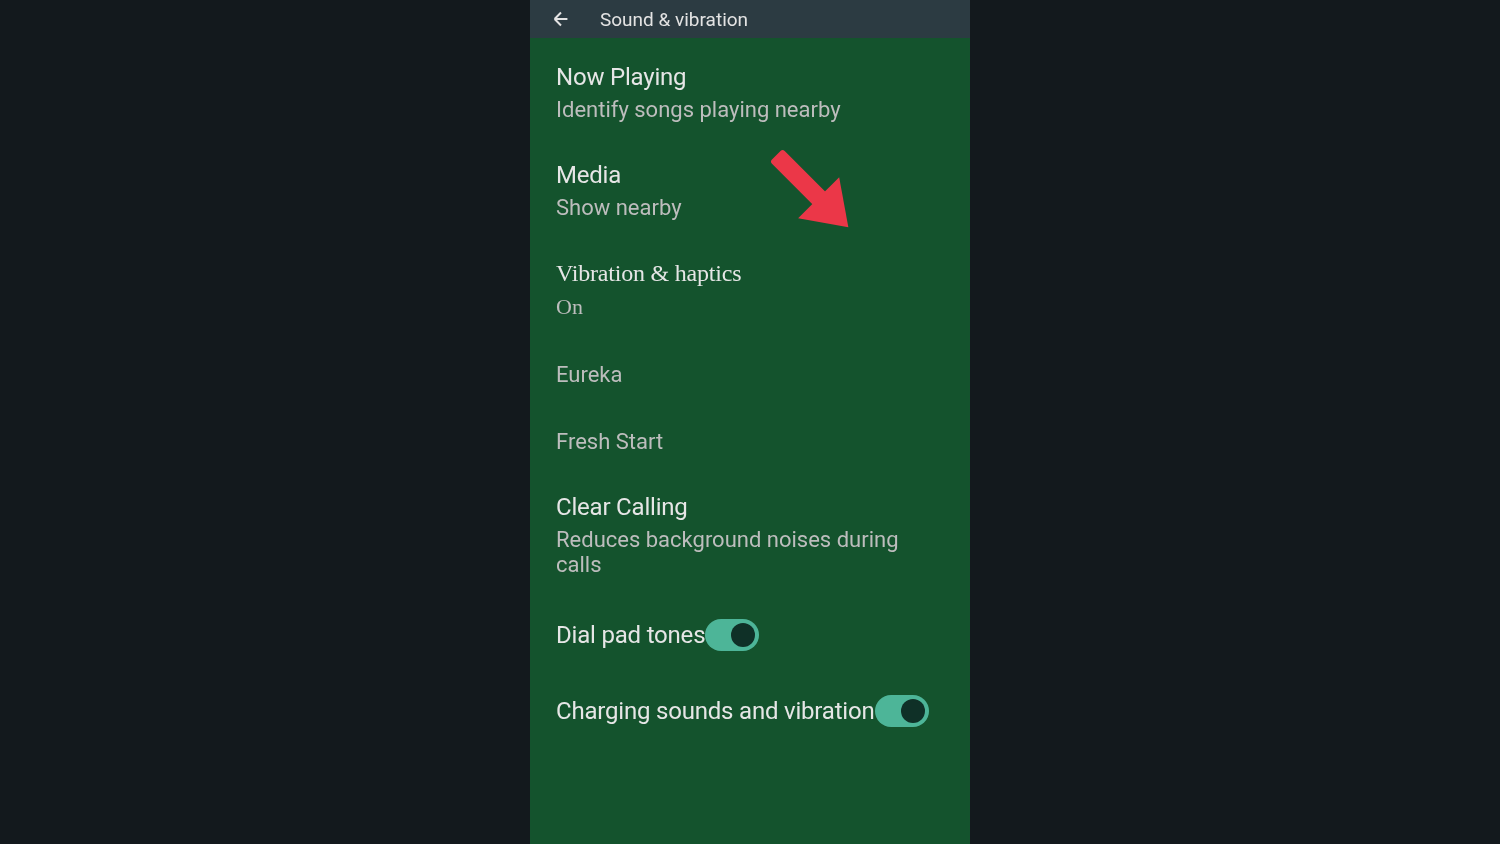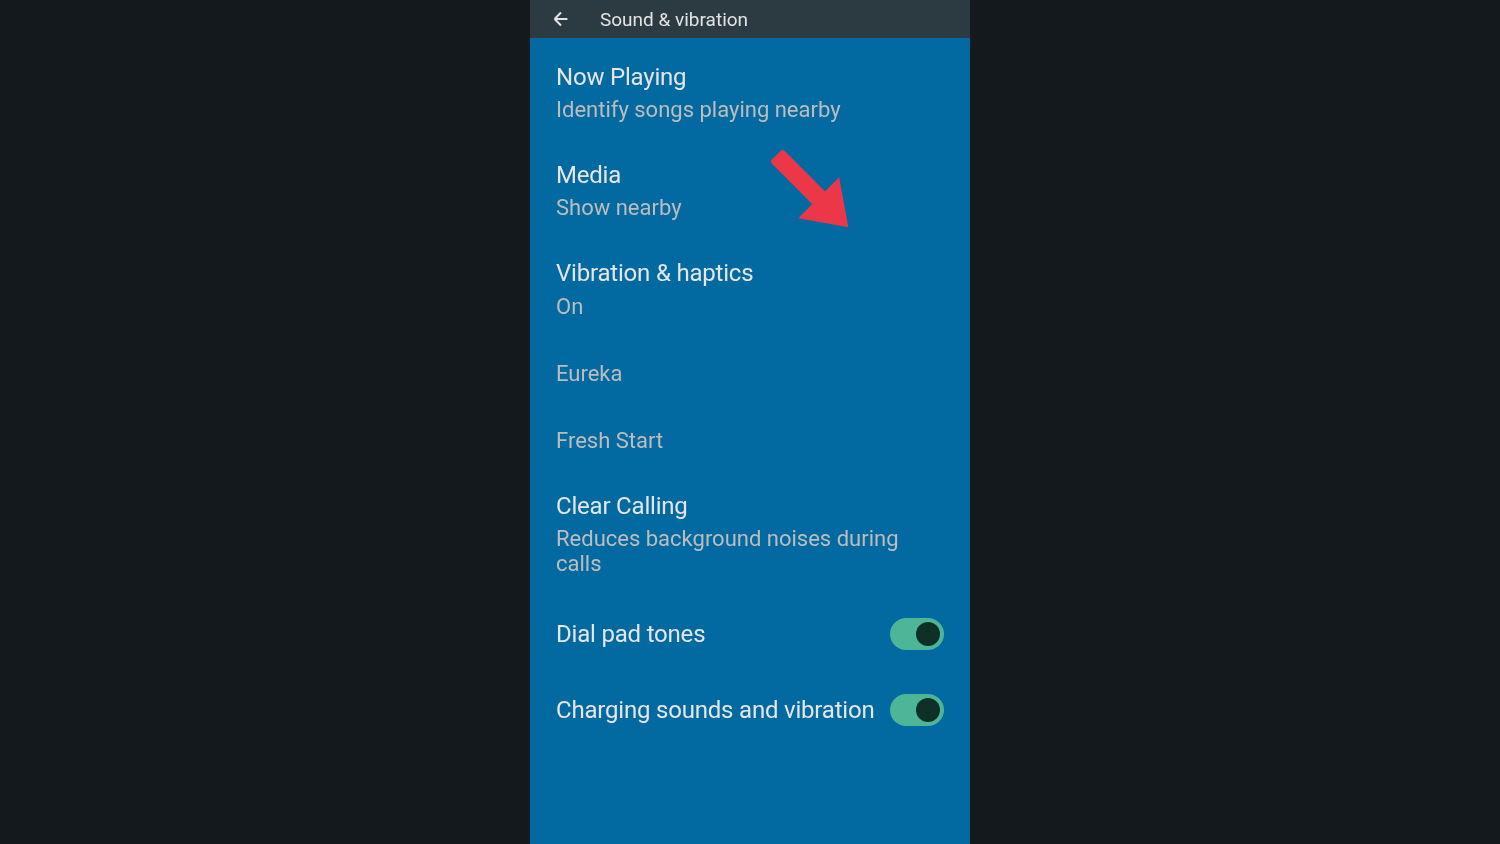--- a/index.html
+++ b/index.html
@@ -8,21 +8,21 @@
       font-family: -apple-system, BlinkMacSystemFont, 'Segoe UI', Roboto, 'Google Sans', sans-serif;
       width: 1500px;
       height: 844px;
       display: flex;
       justify-content: center;
       color: #e3e3e3;
       overflow: hidden;
     }
     .phone {
       width: 440px;
-      background: #0369a1;
+      background: #14532d;
       position: relative;
     }
     .header {
       background: #2c3b42;
       height: 38px;
       display: flex;
       align-items: center;
       padding: 0 20px;
       gap: 28px;
     }
@@ -54,21 +54,21 @@
     }
     .item-subtitle {
       font-size: 22px;
       color: #bdbdbd;
       margin-top: 4px;
       font-weight: 400;
     }
     .toggle-item {
       display: flex;
       align-items: center;
-      justify-content: space-between;
+      justify-content: flex-start;
       padding: 22px 26px;
     }
     .toggle-label {
       font-size: 24px;
       font-weight: 400;
       color: #e6e6e6;
       letter-spacing: -0.2px;
     }
     .switch {
       width: 54px;
@@ -110,21 +110,21 @@
     <div class="item">
       <div class="item-title">Now Playing</div>
       <div class="item-subtitle">Identify songs playing nearby</div>
     </div>
 
     <div class="item">
       <div class="item-title">Media</div>
       <div class="item-subtitle">Show nearby</div>
     </div>
 
-    <div class="item" style="position:relative;">
+    <div class="item" style="position:relative;font-family:Liberation Serif, serif;">
       <div class="item-title">Vibration &amp; haptics</div>
       <div class="item-subtitle">On</div>
       <svg class="annotation-arrow" style="left:218px; top:-118px;" width="130" height="140" viewBox="0 0 130 140">
         <defs>
           <linearGradient id="ag" x1="0%" y1="0%" x2="0%" y2="100%">
             <stop offset="0%" stop-color="#eb3748"></stop>
             <stop offset="100%" stop-color="#eb3748"></stop>
           </linearGradient>
         </defs>
         <g transform="rotate(-45 65 70)">

